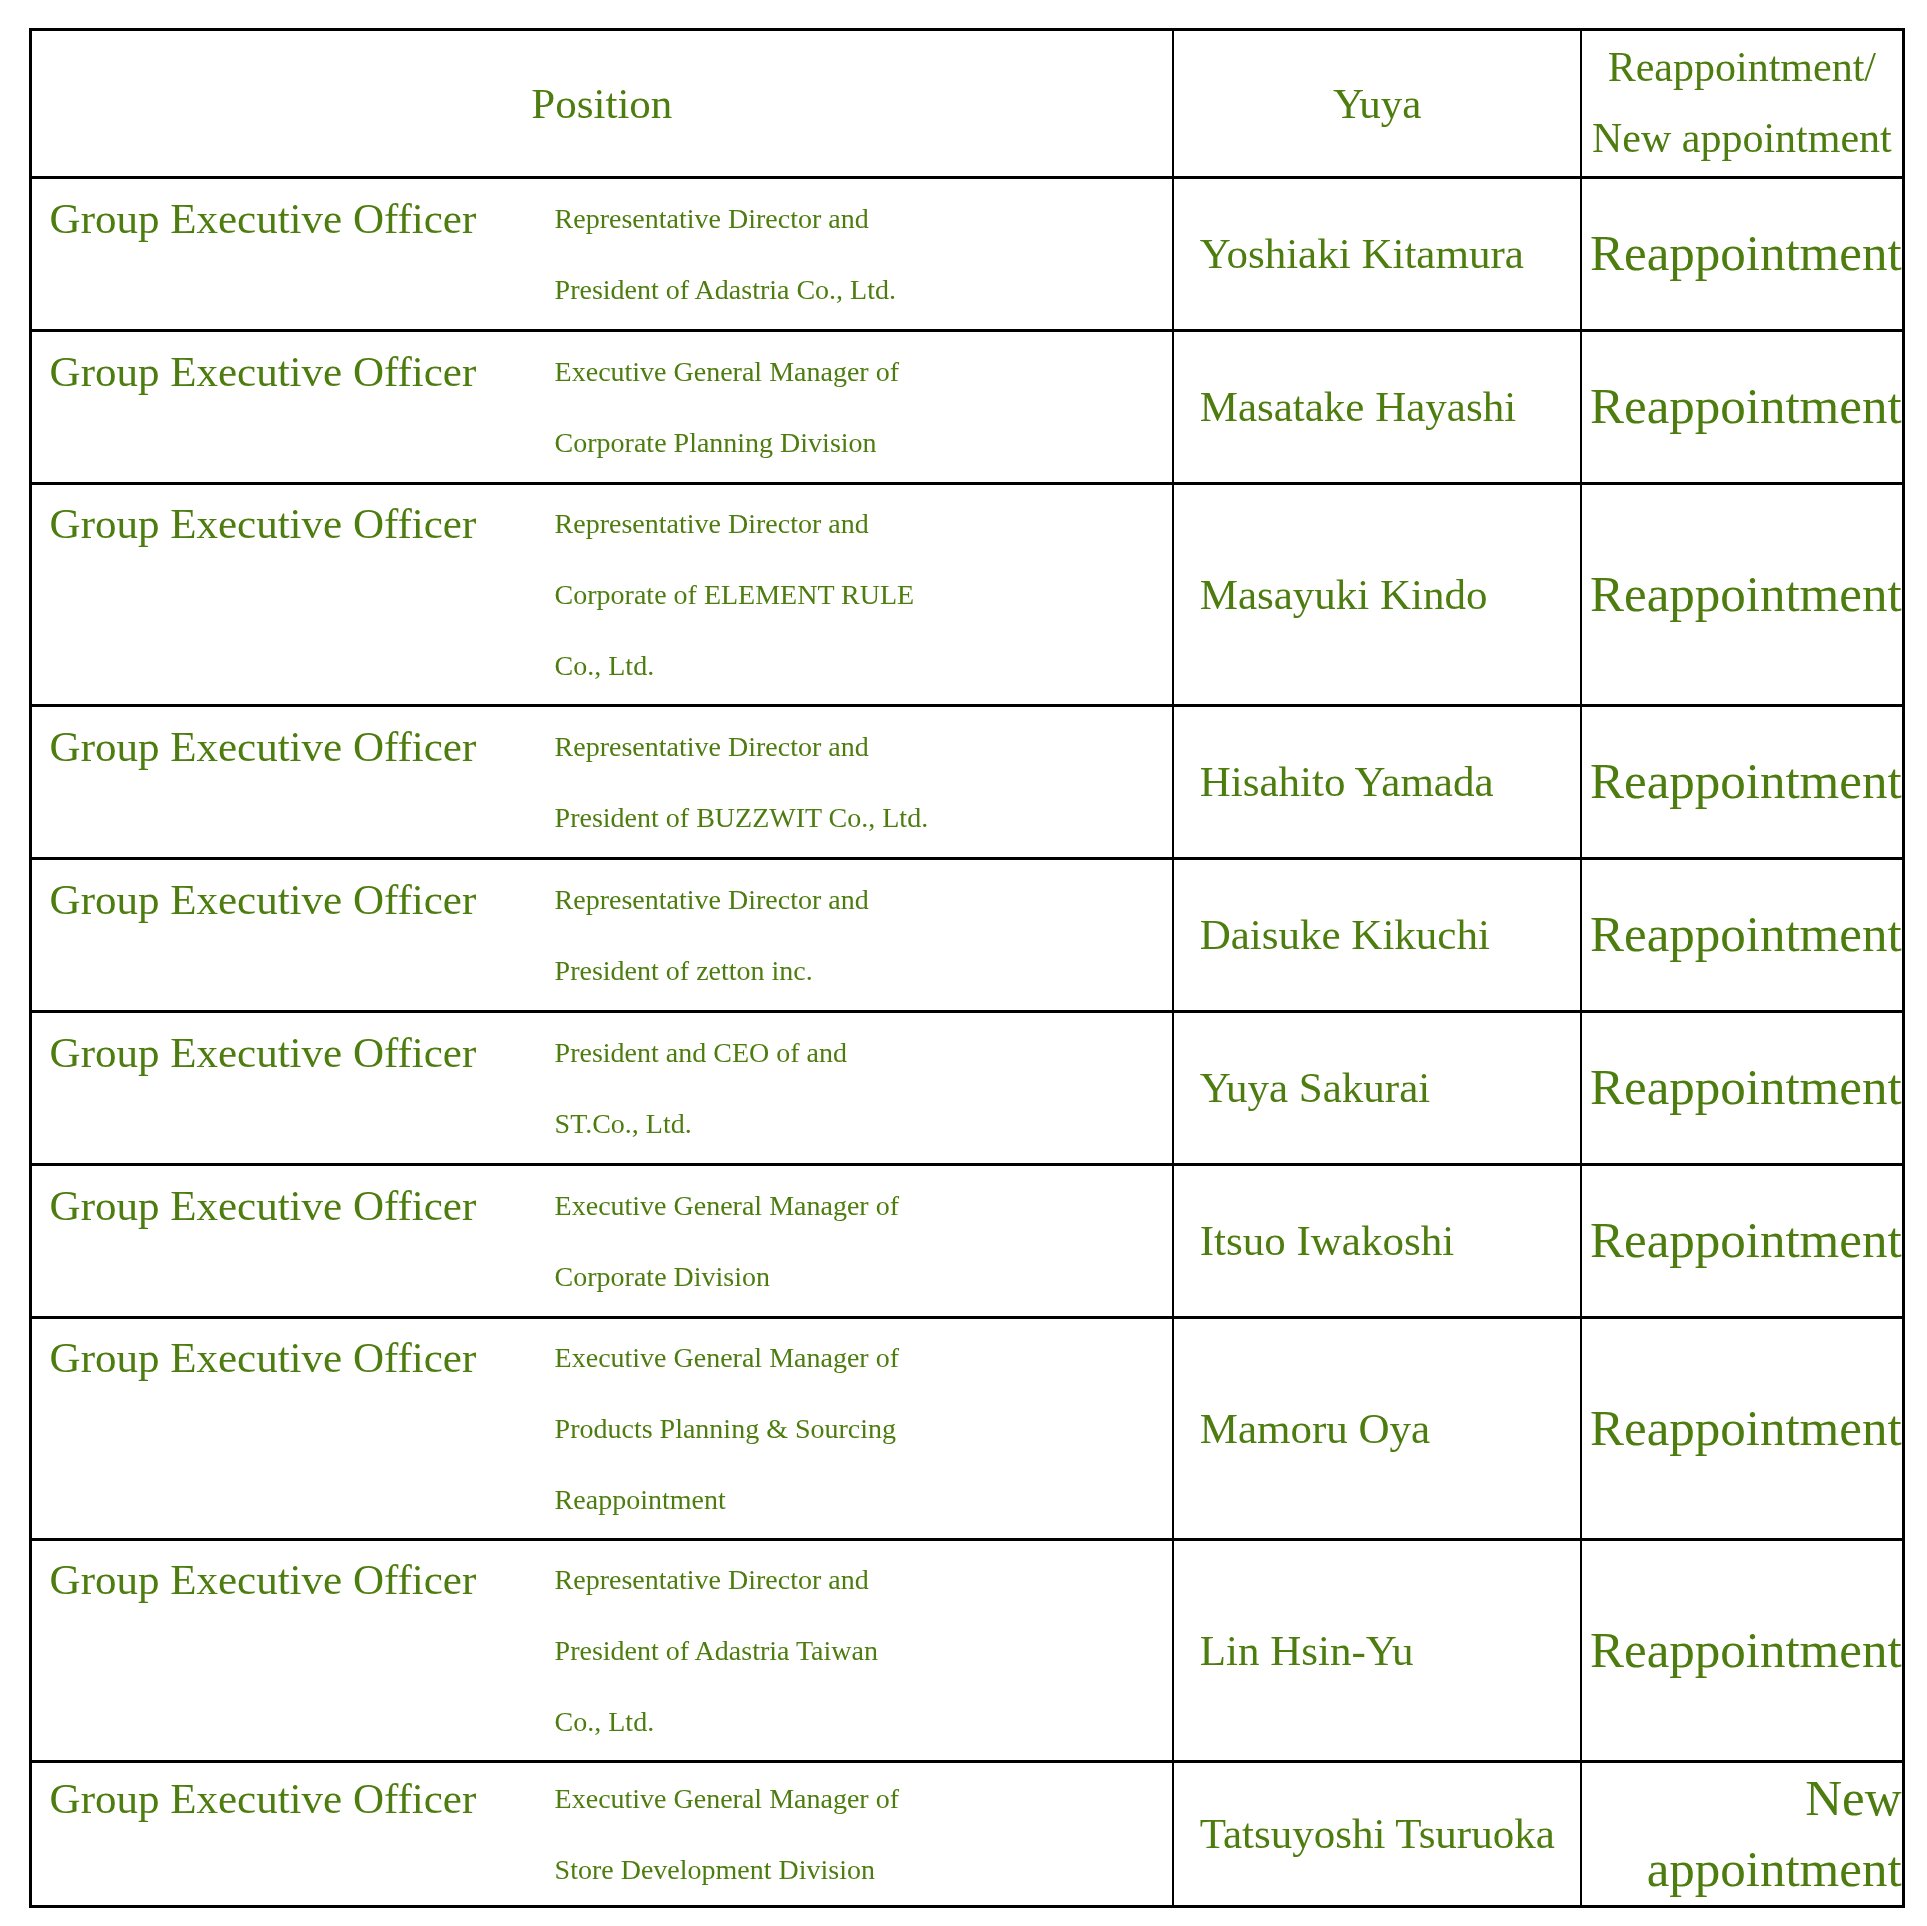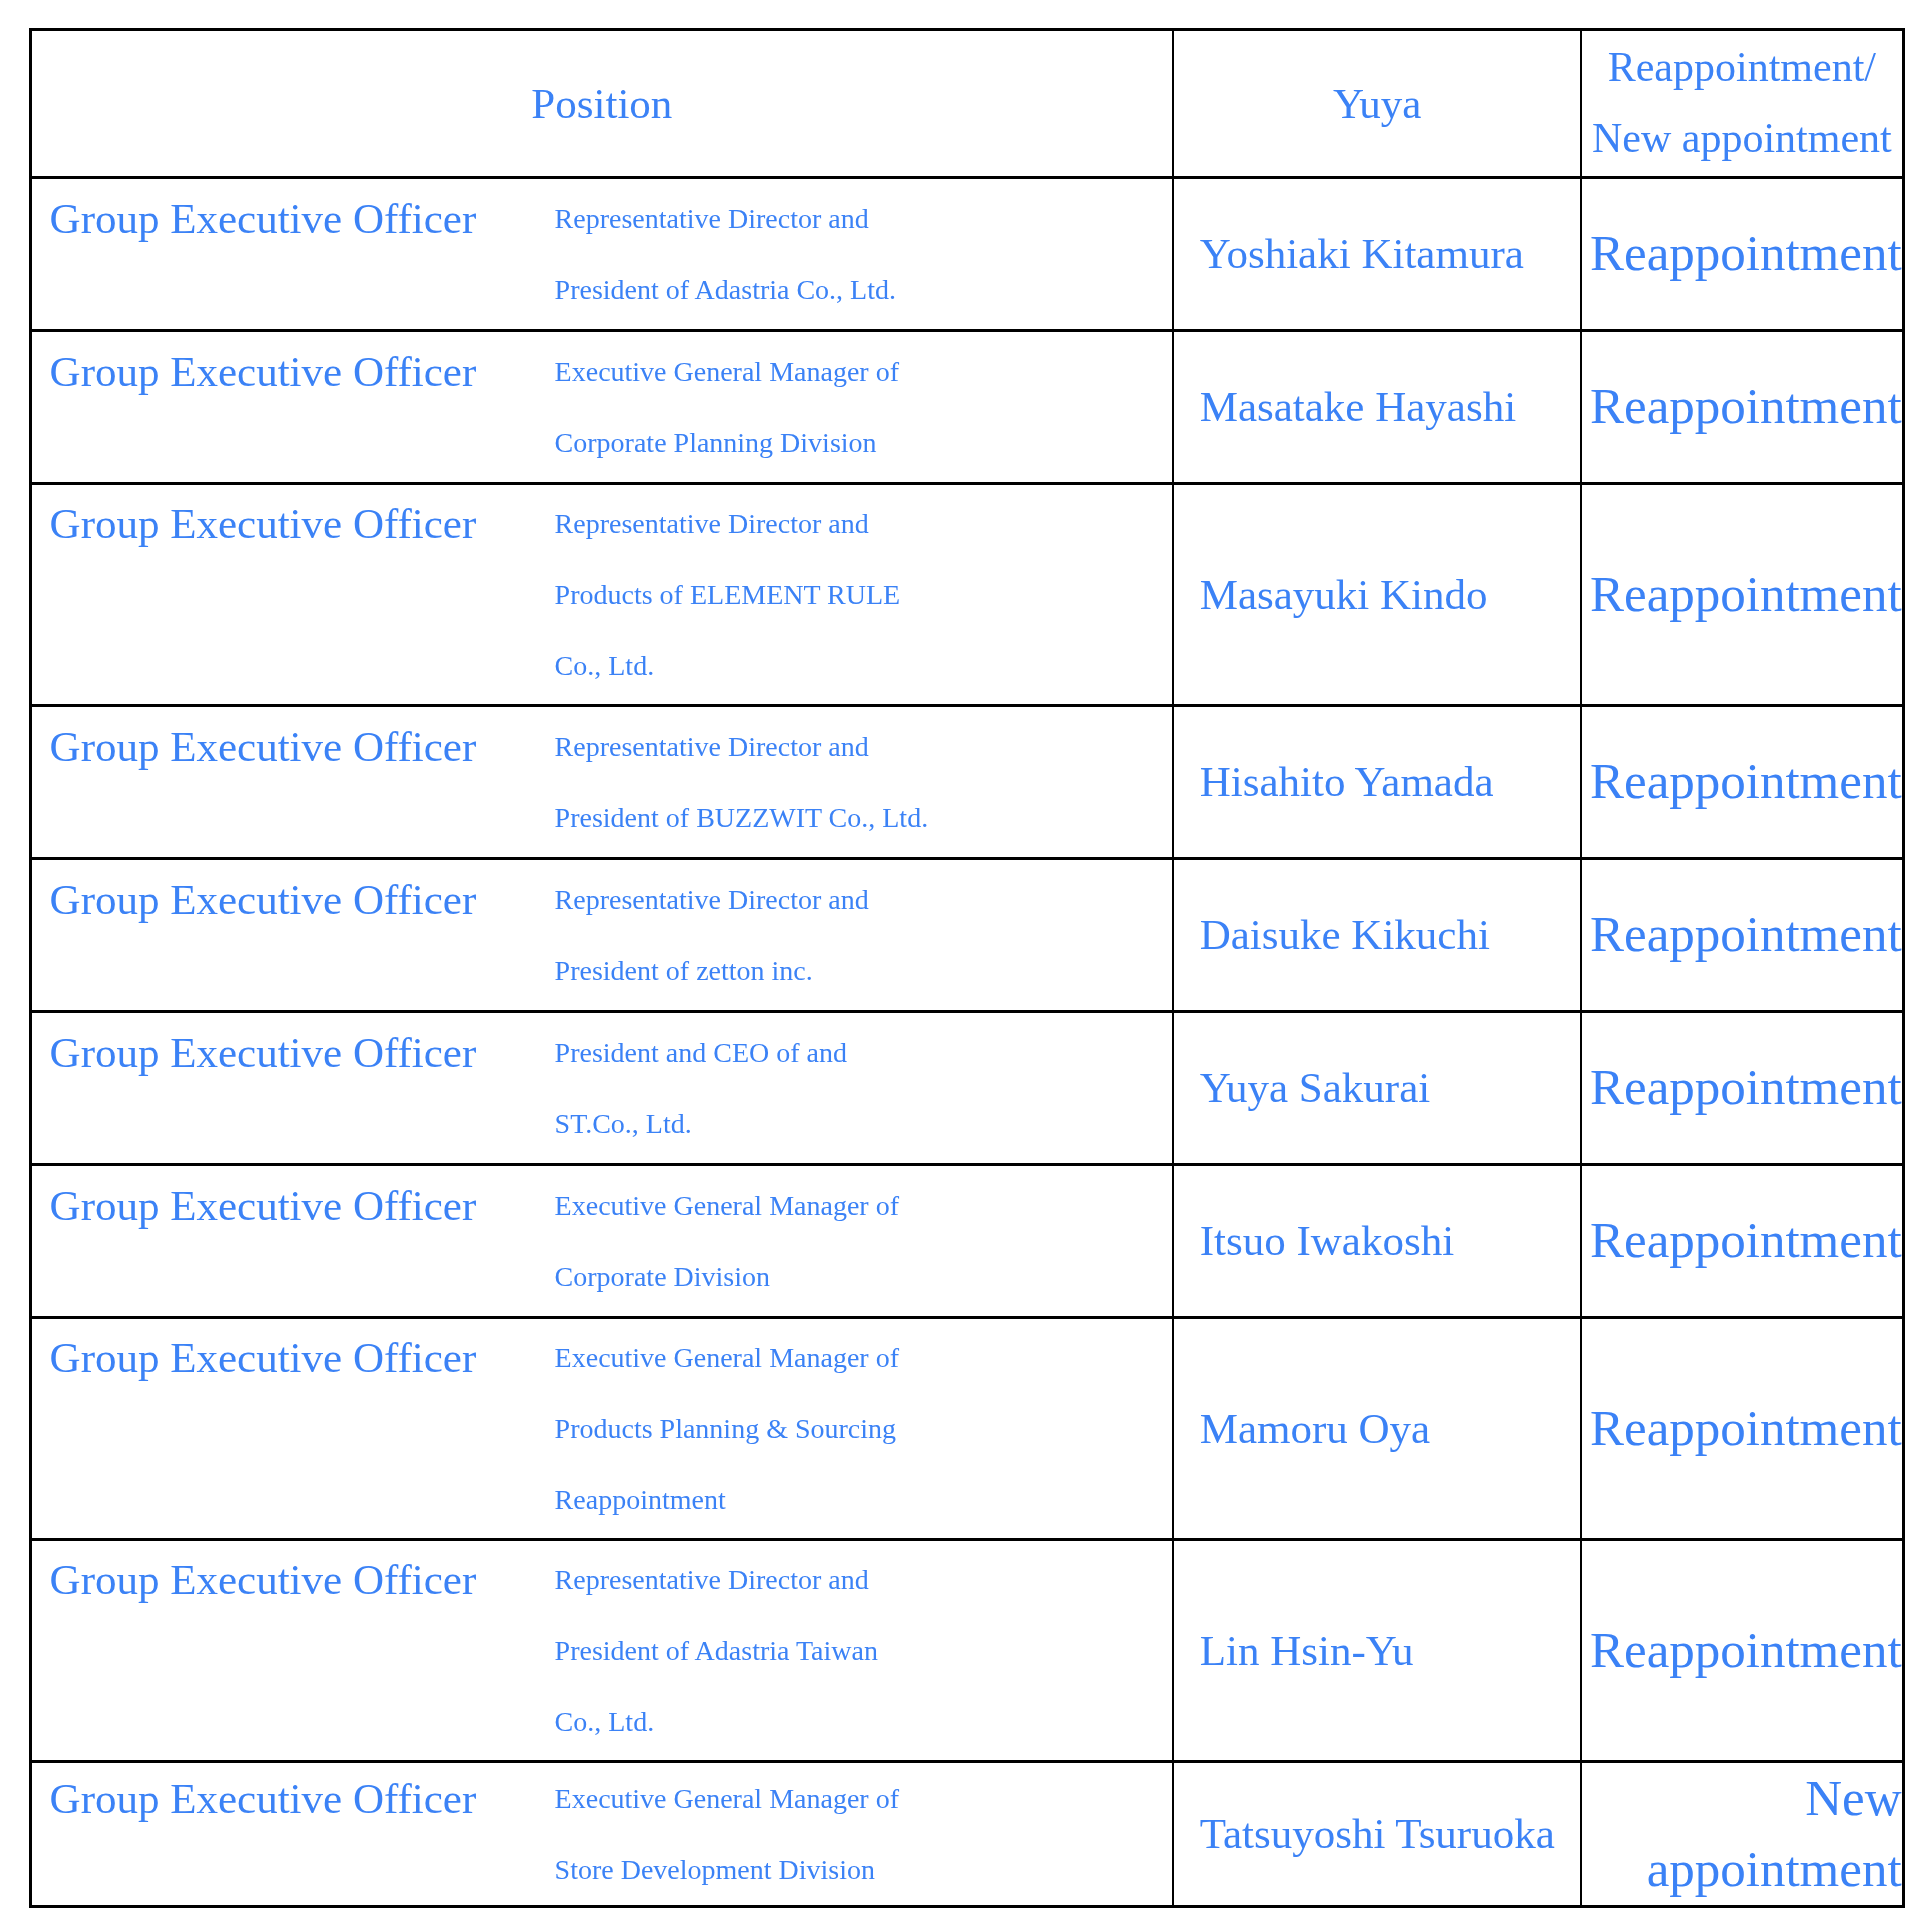--- a/index.html
+++ b/index.html
@@ -2,21 +2,21 @@
 <html><head>
 <meta charset="utf-8">
 <style>
   * { margin: 0; padding: 0; box-sizing: border-box; }
   html, body { background: #ffffff; }
   .page {
     position: relative;
     width: 1928px;
     height: 1927px;
     background: #ffffff;
-    color: #3b82f6;
+    color: #4d7c0f;
     font-family: "Liberation Serif", "DejaVu Serif", serif;
   }
   table.appointments {
     position: absolute;
     left: 28.6px;
     top: 27.6px;
     width: 1873px;
     border-collapse: collapse;
     table-layout: fixed;
     border: 3px solid #000;
@@ -124,21 +124,21 @@
       <td class="name-cell">Masatake Hayashi</td>
       <td class="status-cell">Reappointment</td>
     </tr>
 
     <tr class="h-three">
       <td>
         <div class="pos-wrap">
           <span class="role">Group Executive Officer</span>
           <div class="duty">
             <div>Representative Director and</div>
-            <div>Products of ELEMENT RULE</div>
+            <div>Corporate of ELEMENT RULE</div>
             <div>Co., Ltd.</div>
           </div>
         </div>
       </td>
       <td class="name-cell">Masayuki Kindo</td>
       <td class="status-cell">Reappointment</td>
     </tr>
 
     <tr class="h-two">
       <td>

